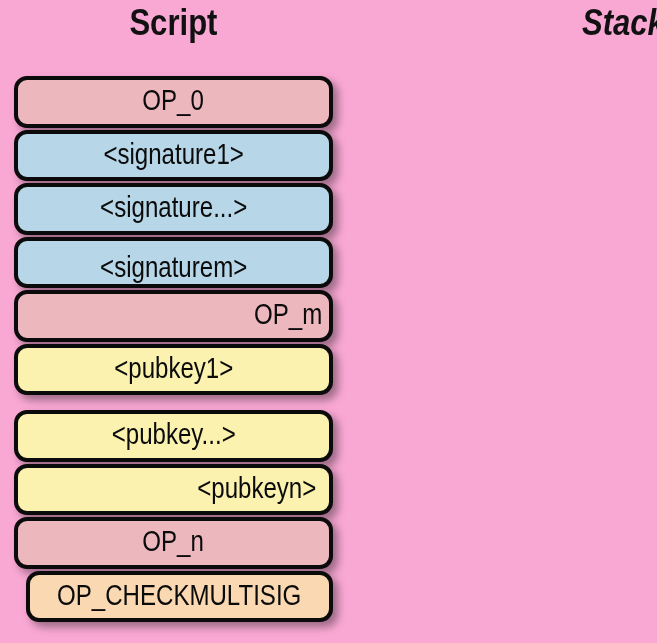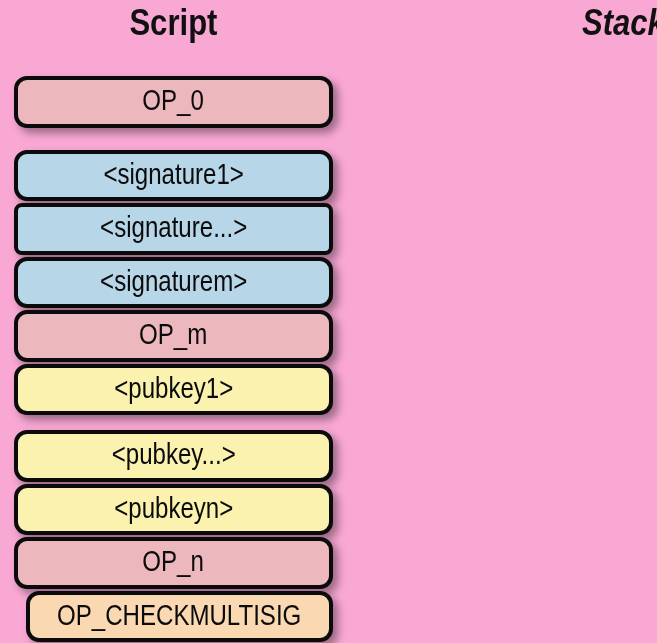--- a/index.html
+++ b/index.html
@@ -81,39 +81,39 @@
   </div>
 
   <div class="col-title" id="stack-title">
     <span class="squeeze">Stack</span>
   </div>
 
   <div id="script-stack">
       <div class="box" style="background: rgb(236, 184, 190);">
         <span class="box-label">OP_0</span>
       </div>
-      <div class="box" style="background: rgb(183, 214, 232); margin-top: 20px;">
+      <div class="box" style="background: rgb(183, 214, 232);">
         <span class="box-label">&lt;signature1&gt;</span>
       </div>
-      <div class="box" style="background: rgb(183, 214, 232); border-radius: 8px;">
+      <div class="box" style="background: rgb(183, 214, 232);">
         <span class="box-label">&lt;signature...&gt;</span>
       </div>
-      <div class="box" style="background: rgb(183, 214, 232);">
+      <div class="box" style="background: rgb(183, 214, 232); align-items: flex-end;">
         <span class="box-label">&lt;signaturem&gt;</span>
       </div>
-      <div class="box" style="background: rgb(236, 184, 190);">
+      <div class="box" style="background: rgb(236, 184, 190); justify-content: flex-end;">
         <span class="box-label">OP_m</span>
       </div>
       <div class="box" style="background: rgb(250, 242, 174); justify-content: center;">
         <span class="box-label">&lt;pubkey1&gt;</span>
       </div>
       <div class="box" style="background: rgb(250, 242, 174); margin-top: 13px;">
         <span class="box-label">&lt;pubkey...&gt;</span>
       </div>
-      <div class="box" style="background: rgb(250, 242, 174);">
+      <div class="box" style="background: rgb(250, 242, 174); justify-content: flex-end;">
         <span class="box-label">&lt;pubkeyn&gt;</span>
       </div>
       <div class="box" style="background: rgb(236, 184, 190); justify-content: center;">
         <span class="box-label">OP_n</span>
       </div>
       <div class="box" style="background: rgb(250, 217, 178); margin-left: 12px;">
         <span class="box-label">OP_CHECKMULTISIG</span>
       </div>
     </div>
 

